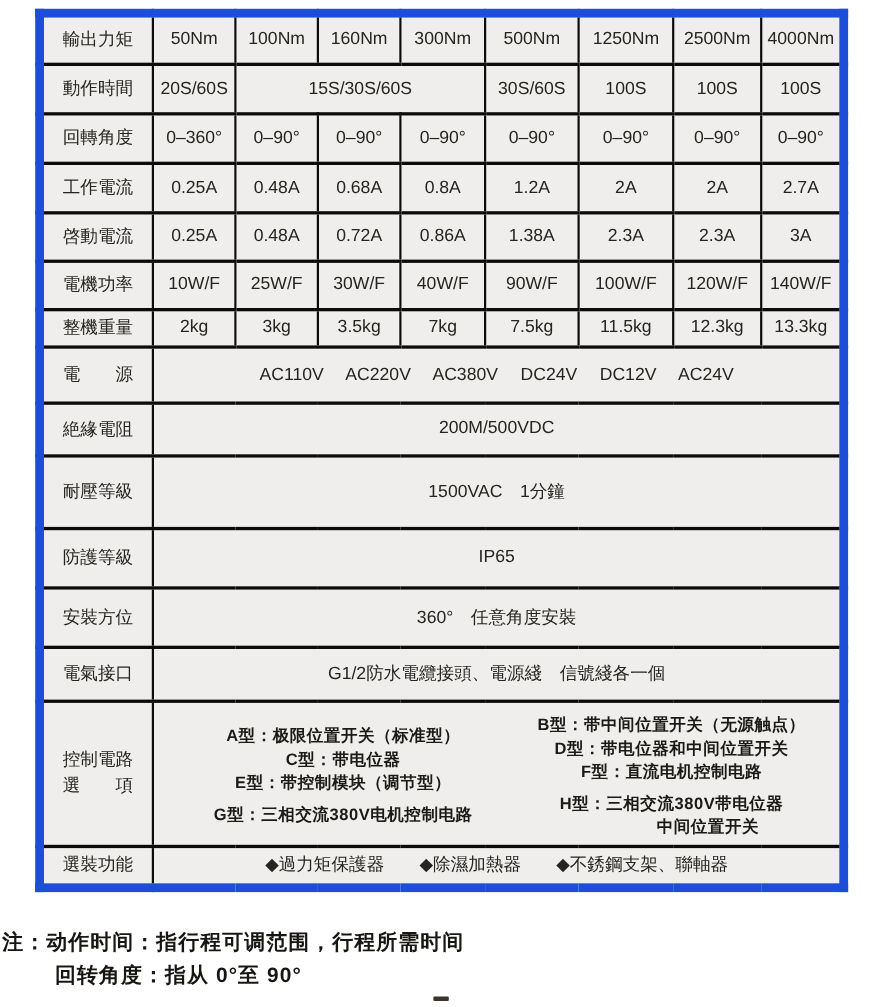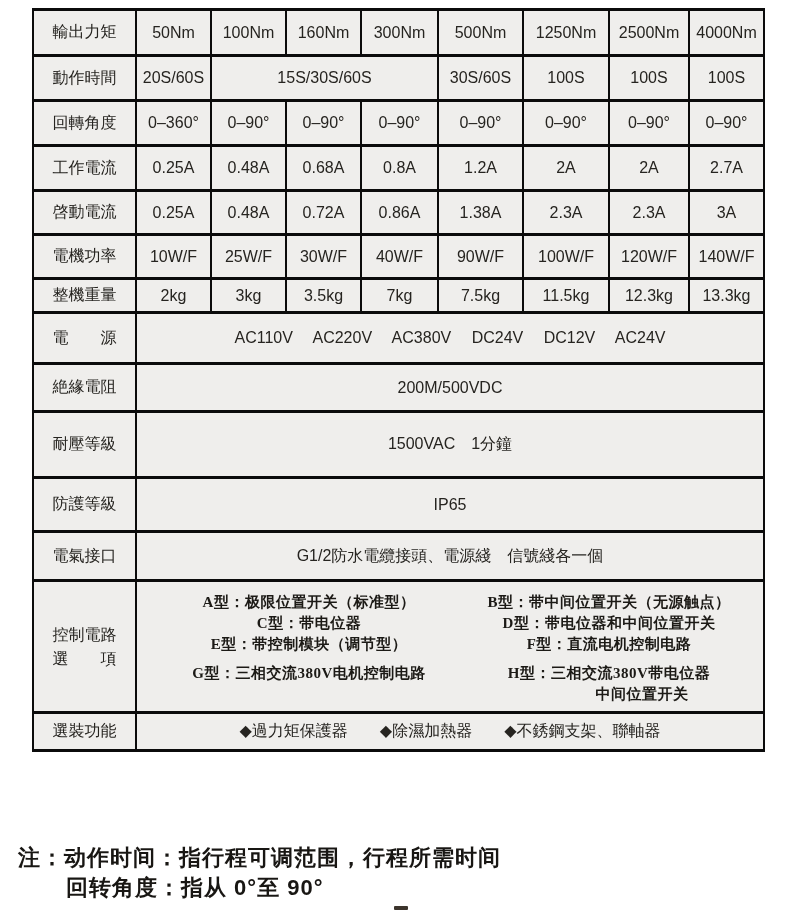--- a/index.html
+++ b/index.html
@@ -4,43 +4,43 @@
 <style>
   html,body{margin:0;padding:0;}
   body{
     width:798px;height:915px;background:#ffffff;position:relative;
     font-family:"Liberation Sans","DejaVu Sans",sans-serif;
     color:#262420;overflow:hidden;
   }
   table.spec{
     border-collapse:collapse;table-layout:fixed;
     width:731px;margin:8px 0 0 32px;
-    border:1px solid #1d4ed8;
+    border:8px solid #1d4ed8;
   }
   table.spec td{
     border:2px solid #0b0b0b;border-top-width:3px;border-bottom-width:3px;
     background:#efeeec;text-align:center;vertical-align:middle;
     font-size:16px;padding:0 1px;overflow:hidden;
   }
   td.label{font-size:16px;}
   td.small{font-size:15px;}
   td.options-cell{text-align:left;}
-  .opt-cols{display:flex;align-items:flex-start;padding:10px 2px 6px 22px;font-family:Liberation Serif, serif;}
+  .opt-cols{display:flex;align-items:center;padding:10px 2px 6px 22px;}
   .opt-col-left{flex:0 0 298px;}
   .opt-col-right{flex:1 1 auto;}
   .opt-line{
     font-weight:800;font-size:15px;line-height:21px;white-space:nowrap;
     letter-spacing:0.5px;color:#1c1a16;
   }
   .opt-gap{margin-top:8px;}
   .opt-indent{padding-left:66px;}
   .label-stack div{line-height:24px;text-align:center;}
   .footnote{
-    position:absolute;left:18px;top:843px;
-    font-weight:800;font-size:22px;line-height:30px;
+    position:absolute;left:2px;top:843px;
+    font-weight:800;font-size:19px;line-height:30px;
     letter-spacing:1px;color:#181613;white-space:nowrap;
   }
   .footnote .line2{padding-left:48px;}
   .stray-mark{
     position:absolute;left:394px;top:906px;width:14px;height:4px;
     background:#3c342c;border-radius:1px;
   }
 </style>
 </head>
 <body>
@@ -142,20 +142,24 @@
       <td colspan="8">200M/500VDC</td>
     </tr>
     <tr style="height:66px">
       <td class="label">耐壓等級</td>
       <td colspan="8">1500VAC　1分鐘</td>
     </tr>
     <tr style="height:54px">
       <td class="label">防護等級</td>
       <td colspan="8">IP65</td>
     </tr>
+    <tr style="height:54px">
+      <td class="label">安裝方位</td>
+      <td colspan="8">360°　任意角度安裝</td>
+    </tr>
     <tr style="height:49px">
       <td class="label">電氣接口</td>
       <td colspan="8">G1/2防水電纜接頭、電源綫　信號綫各一個</td>
     </tr>
     <tr style="height:122px">
       <td class="label label-stack">
         <div>控制電路</div>
         <div>選　　項</div>
       </td>
       <td colspan="8" class="options-cell">

